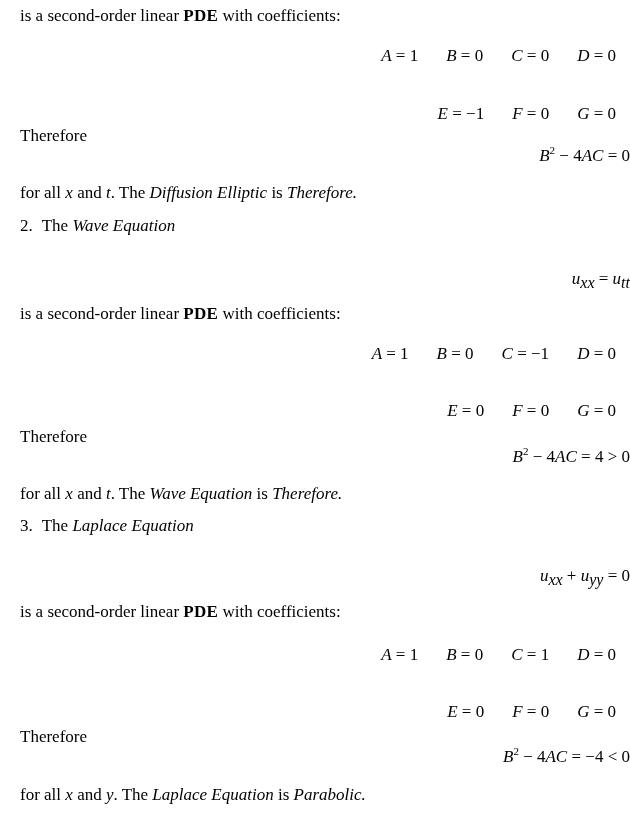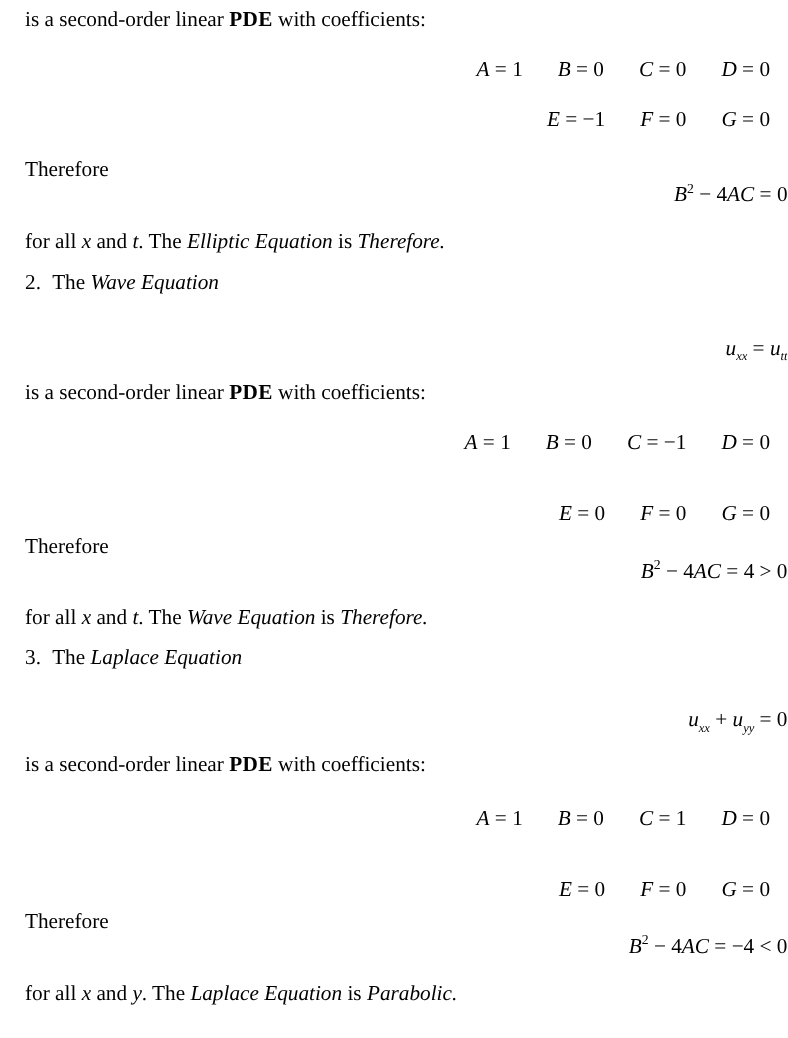--- a/index.html
+++ b/index.html
@@ -13,21 +13,21 @@
     font-size: 17px;
     overflow: hidden;
   }
   .line { position: absolute; white-space: nowrap; line-height: 20px; }
   .text-line { left: 20px; }
   .center-line { left: 0; width: 630px; text-align: right; }
   .cell { display: inline-block; margin: 0 14px; }
   .mvar { font-style: italic; }
   .pde { font-weight: 700; letter-spacing: 0.3px; }
   sup { font-size: 11px; line-height: 0; }
-  sub { font-size: 10px; line-height: 0; font-style: italic; }
+  sub { font-size: 16px; line-height: 0; font-style: italic; }
   .num { margin-right: 5px; }
 </style>
 </head>
 <body>
 
 <div class="page">
 
   <div class="line text-line" style="top:6px">
     <span>is a second-order linear</span>
     <b class="pde">PDE</b>
@@ -39,21 +39,21 @@
 <span>=</span>
 <span>1</span></span><span class="cell"><i class="mvar">B</i>
 <span>=</span>
 <span>0</span></span><span class="cell"><i class="mvar">C</i>
 <span>=</span>
 <span>0</span></span><span class="cell"><i class="mvar">D</i>
 <span>=</span>
 <span>0</span></span>
   </div>
 
-  <div class="line center-line" style="top:86px">
+  <div class="line center-line" style="top:104px">
     <span class="cell"><i class="mvar">E</i>
 <span>=</span>
 <span>−1</span></span><span class="cell"><i class="mvar">F</i>
 <span>=</span>
 <span>0</span></span><span class="cell"><i class="mvar">G</i>
 <span>=</span>
 <span>0</span></span>
   </div>
 
   <div class="line text-line" style="top:126px">
@@ -66,21 +66,21 @@
 <span>4</span><i class="mvar">AC</i>
 <span>=</span>
 <span>0</span>
   </div>
 
   <div class="line text-line" style="top:183px">
     <span>for all</span>
     <i class="mvar">x</i>
     <span>and</span>
     <i class="mvar">t</i><span>. The</span>
-    <i>Elliptic Equation</i>
+    <i>Diffusion Elliptic</i>
     <span>is</span>
     <i>Therefore.</i>
   </div>
 
   <div class="line text-line" style="top:216px">
     <span class="num">2.</span>
     <span>The</span>
     <i>Wave Equation</i>
   </div>
 

